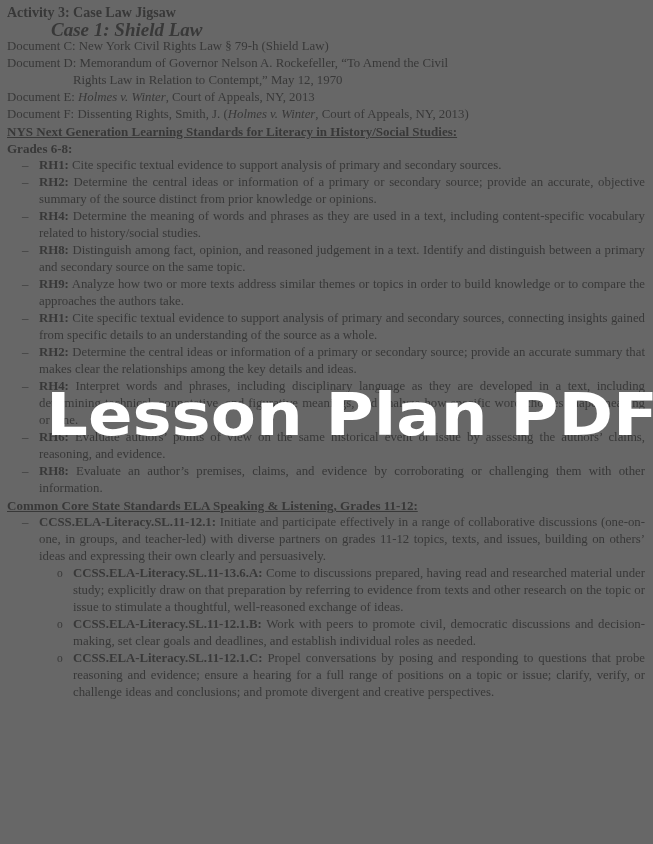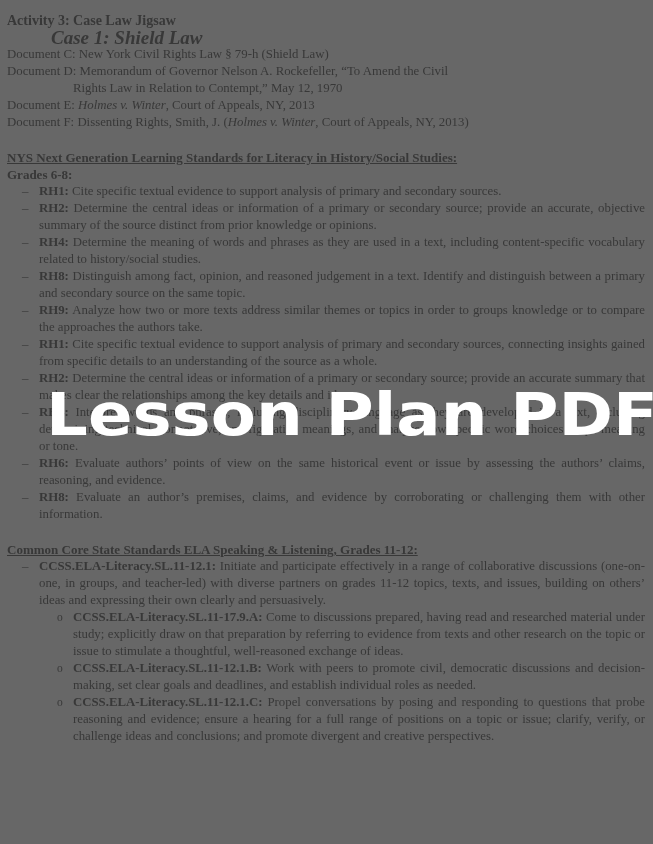--- a/index.html
+++ b/index.html
@@ -6,26 +6,26 @@
   body {
     width: 653px; height: 844px;
     background: #676767;
     font-family: "Liberation Serif", serif;
     color: #383838;
     font-size: 12.8px;
     line-height: 17px;
     position: relative;
     overflow: hidden;
   }
-  .page { padding: 12px 8px 0 7px; }
+  .page { padding: 4px 8px 0 7px; }
   .title { font-weight: bold; font-size: 14px; }
   .case-title { font-weight: bold; font-style: italic; font-size: 19px; margin-left: 44px; }
   .doc { white-space: nowrap; }
   .doc.cont { margin-left: 66px; }
-  .sec-gap { margin-top: 18px; }
+  .sec-gap { }
   .sec-heading { font-weight: bold; font-size: 13px; text-decoration: underline; }
   .grade-heading { font-weight: bold; font-size: 13px; }
   .li { position: relative; margin-left: 32px; text-align: justify; }
   .li > .mk { position: absolute; left: -17px; top: 0; }
   .li.sub { margin-left: 66px; }
   .li.sub > .mk { left: -16px; font-size: 11.5px; }
   .lbl { font-weight: bold; }
   .it { font-style: italic; }
   .watermark { position: absolute; left: 46px; top: 386px; width: 612px; }
   .wm-text {
@@ -70,21 +70,21 @@
   <div class="li">
     <span class="mk">–</span>
     <b class="lbl">RH4:</b> <span>Determine the meaning of words and phrases as they are used in a text, including content-specific vocabulary related to history/social studies.</span>
   </div>
   <div class="li">
     <span class="mk">–</span>
     <b class="lbl">RH8:</b> <span>Distinguish among fact, opinion, and reasoned judgement in a text. Identify and distinguish between a primary and secondary source on the same topic.</span>
   </div>
   <div class="li">
     <span class="mk">–</span>
-    <b class="lbl">RH9:</b> <span>Analyze how two or more texts address similar themes or topics in order to groups knowledge or to compare the approaches the authors take.</span>
+    <b class="lbl">RH9:</b> <span>Analyze how two or more texts address similar themes or topics in order to build knowledge or to compare the approaches the authors take.</span>
   </div>
 
 
   <div class="li">
     <span class="mk">–</span>
     <b class="lbl">RH1:</b> <span>Cite specific textual evidence to support analysis of primary and secondary sources, connecting insights gained from specific details to an understanding of the source as a whole.</span>
   </div>
   <div class="li">
     <span class="mk">–</span>
     <b class="lbl">RH2:</b> <span>Determine the central ideas or information of a primary or secondary source; provide an accurate summary that makes clear the relationships among the key details and ideas.</span>
@@ -103,21 +103,21 @@
   </div>
 
   <div class="sec-heading sec-gap">Common Core State Standards ELA Speaking &amp; Listening, Grades 11-12:</div>
 
   <div class="li">
     <span class="mk">–</span>
     <b class="lbl">CCSS.ELA-Literacy.SL.11-12.1:</b> <span>Initiate and participate effectively in a range of collaborative discussions (one-on-one, in groups, and teacher-led) with diverse partners on grades 11-12 topics, texts, and issues, building on others’ ideas and expressing their own clearly and persuasively.</span>
   </div>
   <div class="li sub">
     <span class="mk">o</span>
-    <b class="lbl">CCSS.ELA-Literacy.SL.11-17.9.A:</b> <span>Come to discussions prepared, having read and researched material under study; explicitly draw on that preparation by referring to evidence from texts and other research on the topic or issue to stimulate a thoughtful, well-reasoned exchange of ideas.</span>
+    <b class="lbl">CCSS.ELA-Literacy.SL.11-13.6.A:</b> <span>Come to discussions prepared, having read and researched material under study; explicitly draw on that preparation by referring to evidence from texts and other research on the topic or issue to stimulate a thoughtful, well-reasoned exchange of ideas.</span>
   </div>
   <div class="li sub">
     <span class="mk">o</span>
     <b class="lbl">CCSS.ELA-Literacy.SL.11-12.1.B:</b> <span>Work with peers to promote civil, democratic discussions and decision-making, set clear goals and deadlines, and establish individual roles as needed.</span>
   </div>
   <div class="li sub">
     <span class="mk">o</span>
     <b class="lbl">CCSS.ELA-Literacy.SL.11-12.1.C:</b> <span>Propel conversations by posing and responding to questions that probe reasoning and evidence; ensure a hearing for a full range of positions on a topic or issue; clarify, verify, or challenge ideas and conclusions; and promote divergent and creative perspectives.</span>
   </div>
 

